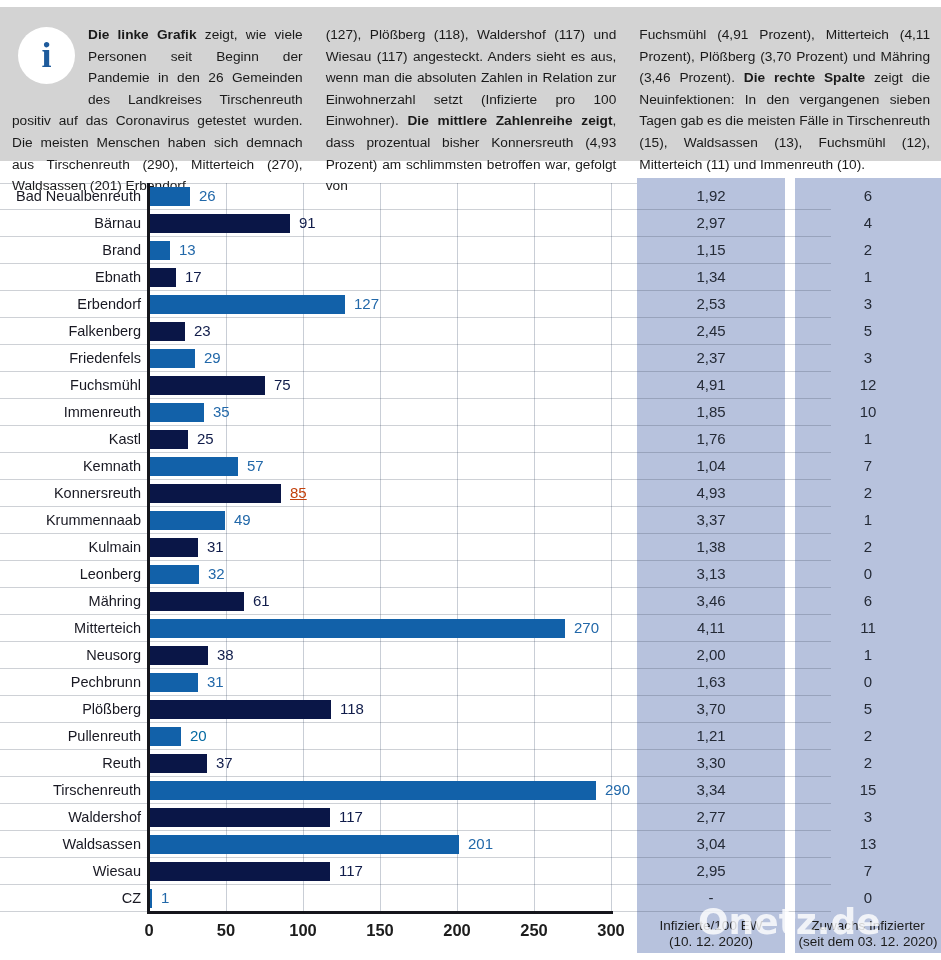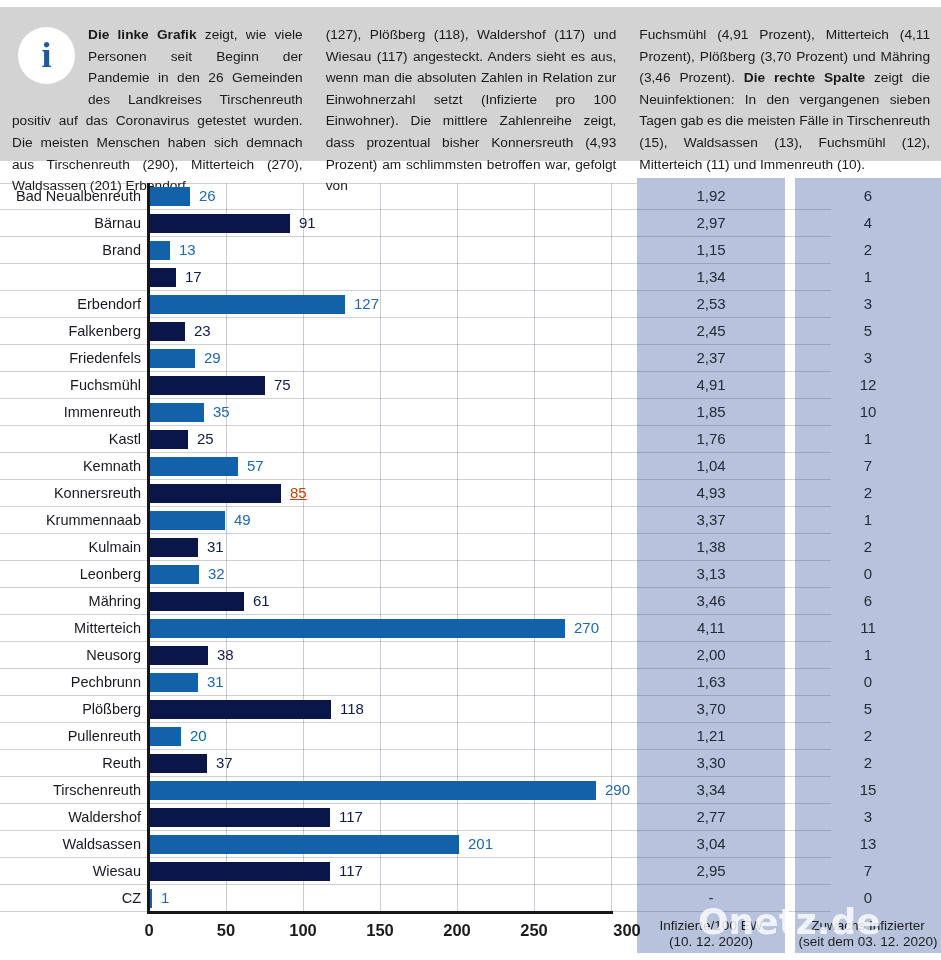--- a/index.html
+++ b/index.html
@@ -58,21 +58,21 @@
 
   <div class="info-box" style="background: rgb(211, 211, 211);">
     <div class="info-cols">
       <div class="info-col">
         <span class="info-icon-wrap">
           <span class="info-icon-glyph" style="color: rgb(30, 91, 156);">i</span>
         </span>
         <span><span style="font-weight: 700;">Die linke Grafik</span><span> zeigt, wie viele Personen seit Beginn der Pandemie in den 26 Gemeinden des Landkreises Tirschenreuth positiv auf das Coronavirus getestet wurden. Die meisten Menschen haben sich demnach aus Tirschenreuth (290), Mitterteich (270), Waldsassen (201) Erbendorf</span></span>
       </div>
       <div class="info-col">
-        <span><span>(127), Plößberg (118), Waldershof (117) und Wiesau (117) angesteckt. Anders sieht es aus, wenn man die absoluten Zahlen in Relation zur Einwohnerzahl setzt (Infizierte pro 100 Einwohner). </span><span style="font-weight: 400;">Die mittlere Zahlenreihe zeigt</span><span>, dass prozentual bisher Konnersreuth (4,93 Prozent) am schlimmsten betroffen war, gefolgt von</span></span>
+        <span><span>(127), Plößberg (118), Waldershof (117) und Wiesau (117) angesteckt. Anders sieht es aus, wenn man die absoluten Zahlen in Relation zur Einwohnerzahl setzt (Infizierte pro 100 Einwohner). </span><span style="font-weight: 700;">Die mittlere Zahlenreihe zeigt</span><span>, dass prozentual bisher Konnersreuth (4,93 Prozent) am schlimmsten betroffen war, gefolgt von</span></span>
       </div>
       <div class="info-col">
         <span><span>Fuchsmühl (4,91 Prozent), Mitterteich (4,11 Prozent), Plößberg (3,70 Prozent) und Mähring (3,46 Prozent). </span><span style="font-weight: 700;">Die rechte Spalte</span><span> zeigt die Neuinfektionen: In den vergangenen sieben Tagen gab es die meisten Fälle in Tirschenreuth (15), Waldsassen (13), Fuchsmühl (12), Mitterteich (11) und Immenreuth (10).</span></span>
       </div>
     </div>
   </div>
 
   <div class="col-block mid" style="background: rgb(183, 194, 221);"></div>
   <div class="col-block right" style="background: rgb(183, 194, 221);"></div>
 
@@ -104,20 +104,21 @@
         <div class="delta">4</div>
       </div>
       <div class="row">
         <div class="label">Brand</div>
         <div class="bar" style="width: 20px; background: rgb(18, 97, 169);"></div>
         <div class="val" style="left: 179px; color: rgb(34, 104, 169);">13</div>
         <div class="pct">1,15</div>
         <div class="delta">2</div>
       </div>
       <div class="row">
+        <div class="label">Ebnath</div>
         <div class="bar" style="width: 26px; background: rgb(10, 22, 71);"></div>
         <div class="val" style="left: 185px; color: rgb(16, 28, 74);">17</div>
         <div class="pct">1,34</div>
         <div class="delta">1</div>
       </div>
       <div class="row">
         <div class="label">Erbendorf</div>
         <div class="bar" style="width: 195px; background: rgb(18, 97, 169);"></div>
         <div class="val" style="left: 354px; color: rgb(34, 104, 169);">127</div>
         <div class="pct">2,53</div>
@@ -279,21 +280,21 @@
       </div>
     </div>
 
   <div id="ticks">
       <div class="tick" style="left: 149px;">0</div>
       <div class="tick" style="left: 226px;">50</div>
       <div class="tick" style="left: 303px;">100</div>
       <div class="tick" style="left: 380px;">150</div>
       <div class="tick" style="left: 457px;">200</div>
       <div class="tick" style="left: 534px;">250</div>
-      <div class="tick" style="left: 627px;">300</div>
+      <div class="tick" style="left: 611px;">300</div>
     </div>
 
   <div class="foot mid">
     <span>Infizierte/100 EW</span>
     <span>(10. 12. 2020)</span>
   </div>
   <div class="foot right">
     <span>Zuwachs Infizierter</span>
     <span>(seit dem 03. 12. 2020)</span>
   </div>

